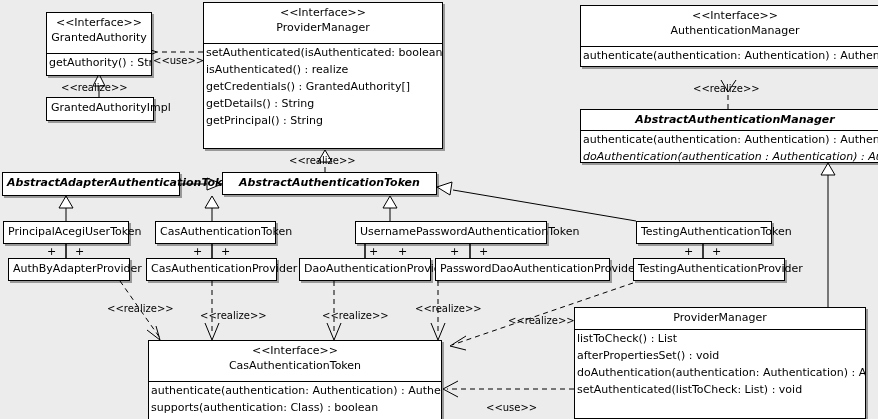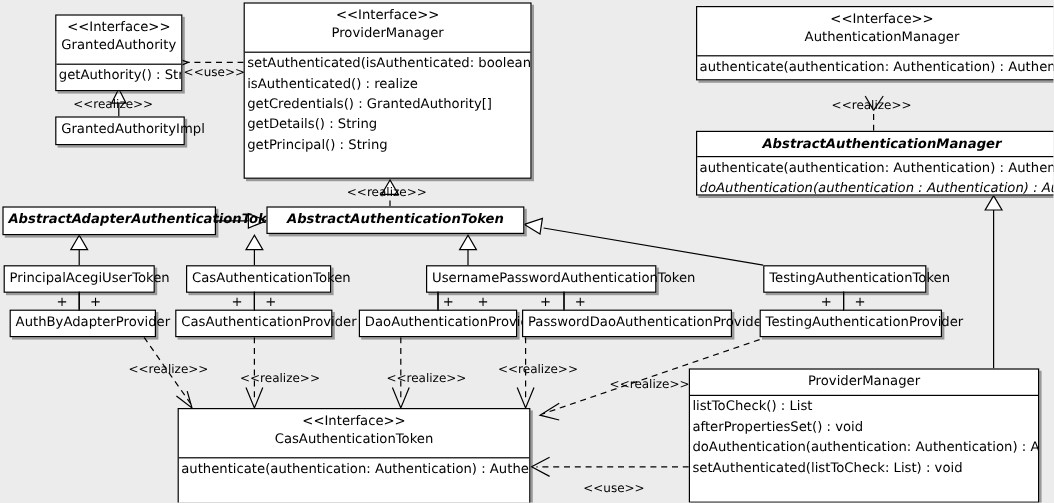--- a/index.html
+++ b/index.html
@@ -297,20 +297,21 @@
     </div>
   </div>
 
   <div class="uml-box" style="left:148px; top:340px; width:294px; height:80px;">
     <div class="uml-head with-body" style="height:41px;">
       <span class="stereotype">&lt;&lt;Interface&gt;&gt;</span>
       <span class="cls-name">CasAuthenticationToken</span>
     </div>
     <div class="uml-body">
       <span class="member">authenticate(authentication: Authentication) : Authentication</span>
+      <span class="member">supports(authentication: Class) : boolean</span>
     </div>
   </div>
 
   <div class="uml-box" style="left:574px; top:307px; width:292px; height:112px;">
     <div class="uml-head with-body" style="height:22px;">
       <span class="cls-name">ProviderManager</span>
     </div>
     <div class="uml-body">
       <span class="member">listToCheck() : List</span>
       <span class="member">afterPropertiesSet() : void</span>

